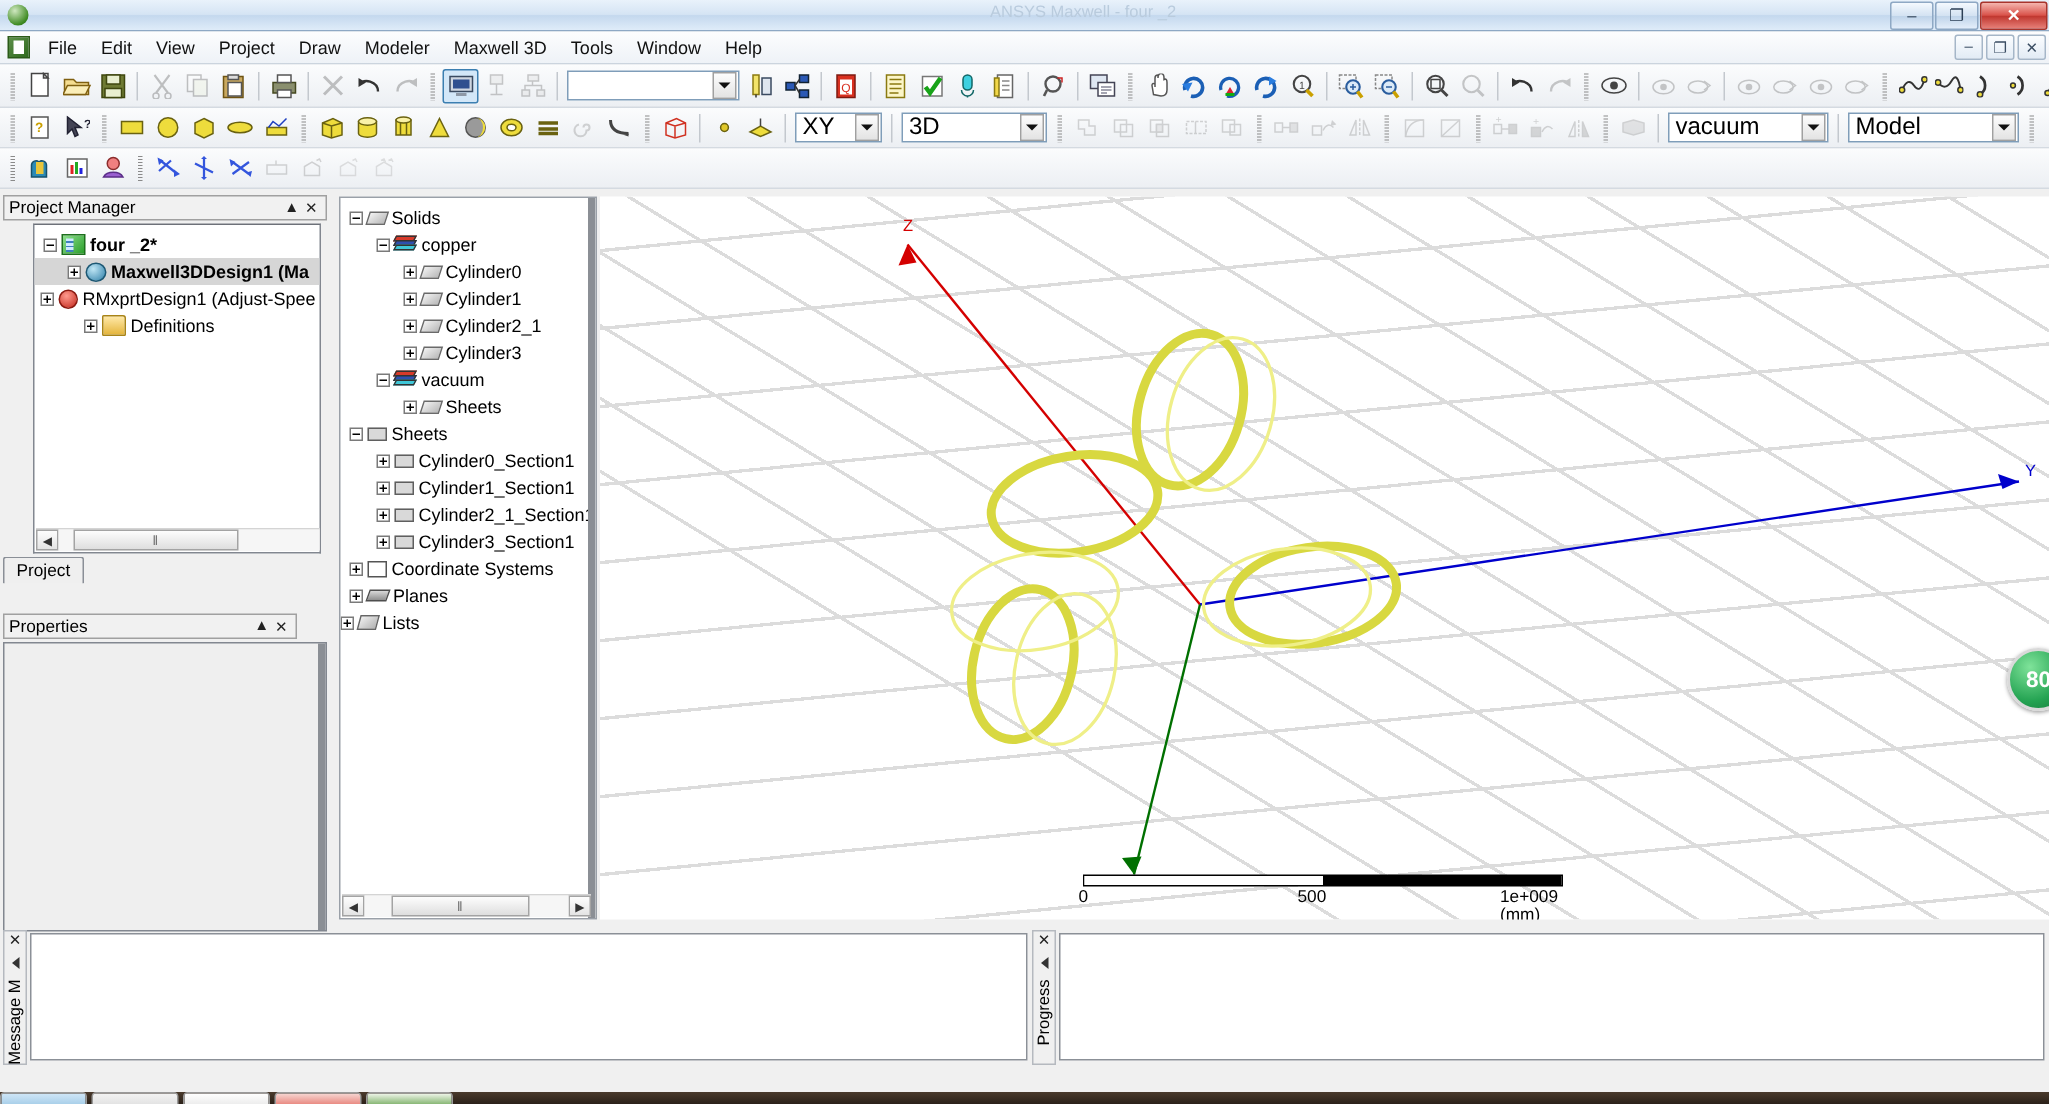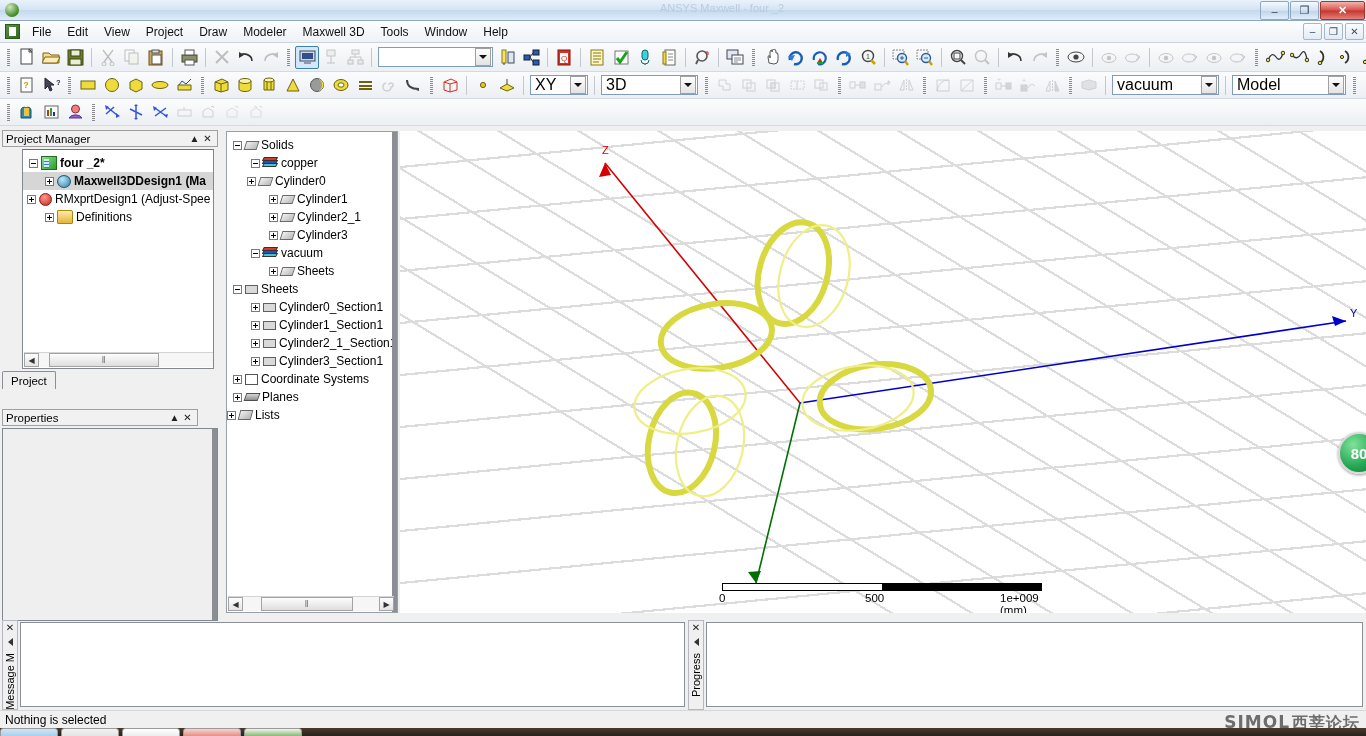--- a/index.html
+++ b/index.html
@@ -981,21 +981,21 @@
         <div class="trow hl-row" style="padding-left:22px">
           <span class="texp plus"></span>
           <span class="ticon ic-max"></span>
           <span class="tlabel bold">Maxwell3DDesign1 (Ma</span>
         </div>
         <div class="trow" style="">
           <span class="texp plus"></span>
           <span class="ticon ic-rmx"></span>
           <span class="tlabel">RMxprtDesign1 (Adjust-Spee</span>
         </div>
-        <div class="trow" style="padding-left:22px">
+        <div class="trow" style="padding-left:33px">
           <span class="texp plus"></span>
           <span class="ticon ic-folder"></span>
           <span class="tlabel">Definitions</span>
         </div>
       </div>
       <div class="hscroll" style="width:212px">
         <div class="ar">◀</div>
         <div class="track">
           <div class="thumb" style="left:10px;width:110px">‖</div>
         </div>
@@ -1025,21 +1025,21 @@
       </div>
       <div class="trow" style="padding-left:24px">
         <span class="texp"></span>
         <span class="ticon ic-mat">
             <i></i>
             <i></i>
             <i></i>
           </span>
         <span class="tlabel">copper</span>
       </div>
-      <div class="trow" style="padding-left:20px">
+      <div class="trow" style="padding-left:42px">
         <span class="texp plus"></span>
         <span class="ticon ic-solid"></span>
         <span class="tlabel">Cylinder0</span>
       </div>
       <div class="trow" style="padding-left:42px">
         <span class="texp plus"></span>
         <span class="ticon ic-solid"></span>
         <span class="tlabel">Cylinder1</span>
       </div>
       <div class="trow" style="padding-left:42px">
@@ -1217,27 +1217,20 @@
 
   <div id="progdock">
     <div class="vdock">
       <span class="vx">✕</span>
       <span class="vtri"></span>
       <span class="vlabel">Progress</span>
     </div>
     <div class="dockbody"></div>
   </div>
 
-  <div id="statusbar">
-    <span>Nothing is selected</span>
-    <span class="watermark">
-      <span class="wm-simol">SIMOL</span>
-      <span class="wm-cn">西莘论坛</span>
-    </span>
-  </div>
 
   <div id="taskbar">
     <div class="tk" style="width:58px;background:linear-gradient(to bottom,#cfe6f7,#8fc0e0)"></div>
     <div class="tk" style="width:58px;background:linear-gradient(to bottom,#f3f3f3,#d8d8d8)"></div>
     <div class="tk" style="width:58px;background:linear-gradient(to bottom,#ffffff,#e0e0e0)"></div>
     <div class="tk" style="width:58px;background:linear-gradient(to bottom,#f6d6d2,#e0564a)"></div>
     <div class="tk" style="width:58px;background:linear-gradient(to bottom,#f0f6ea,#3f8b23)"></div>
   </div>
 
 </div>

